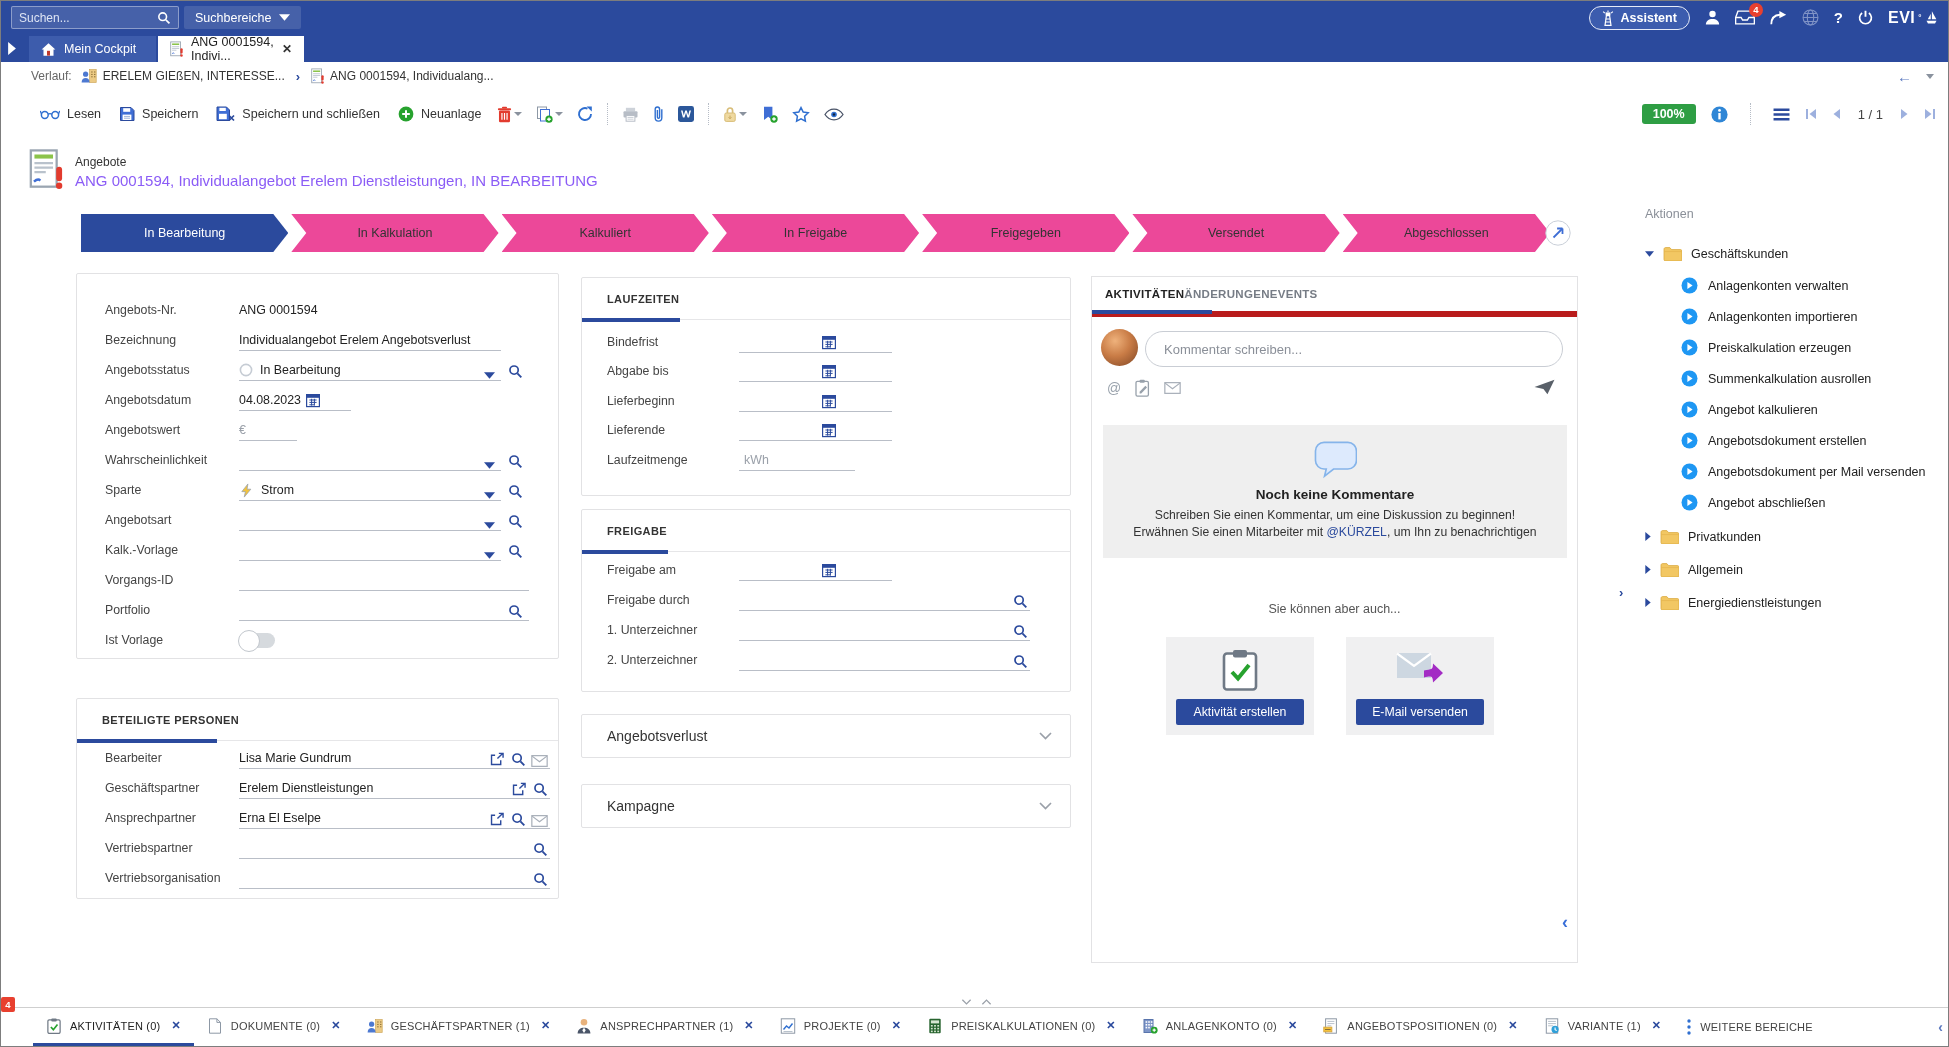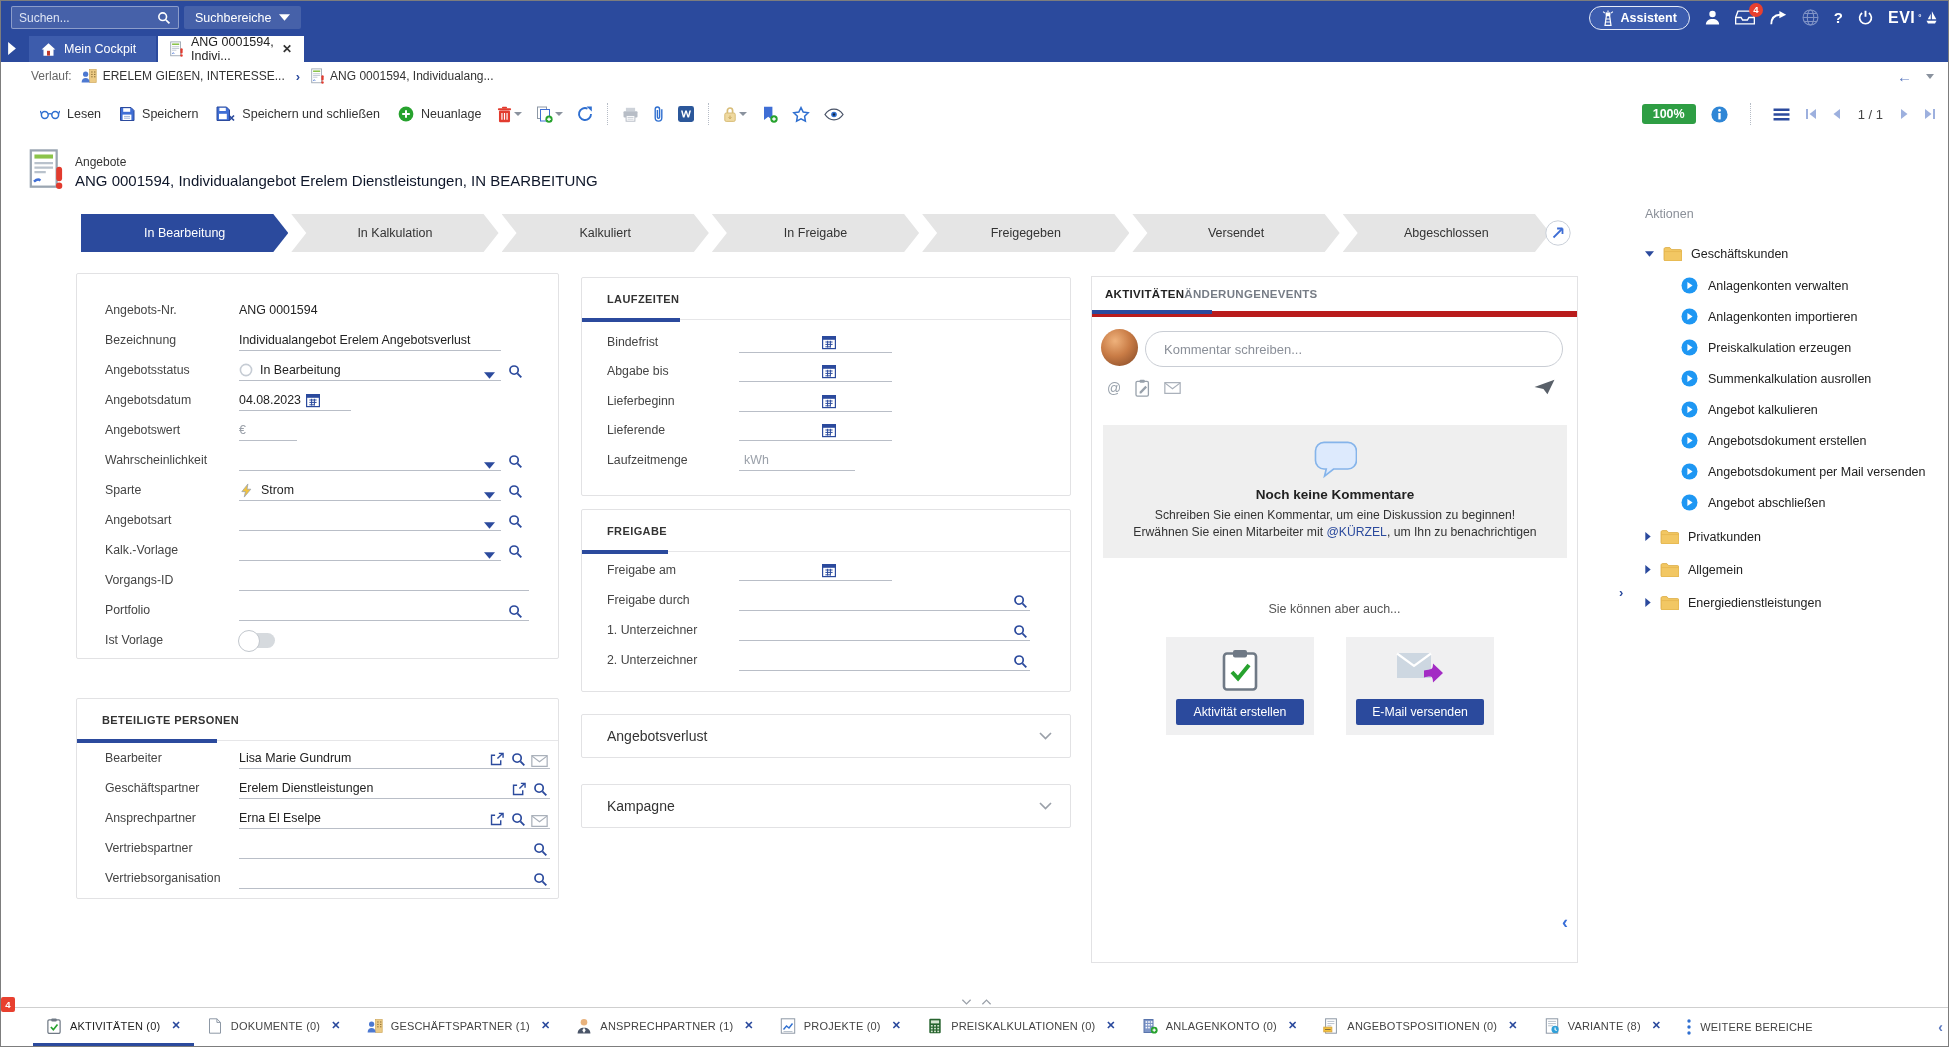--- a/index.html
+++ b/index.html
@@ -45,25 +45,25 @@
   .tb-ico { display:flex; align-items:center; padding:0 7px; height:30px; }
   .tb-caret { width:0; height:0; border-left:4px solid transparent; border-right:4px solid transparent; border-top:4.5px solid #8a929e; margin-left:2px; }
   .tb-sep { width:0; height:22px; border-left:1px dotted #b6bcc6; margin:0 7px; }
   .toolbar-right { position:absolute; right:12px; top:89px; height:48px; display:flex; align-items:center; gap:15px; }
   .zoom-badge { background:#2e9e44; color:#fff; font-weight:bold; font-size:12.5px; padding:3px 11px; border-radius:3px; }
   .page-label { font-size:13px; color:#444; margin:0 2px; }
 
   
   .rec-icon { position:absolute; left:28px; top:146px; }
   .rec-type { position:absolute; left:74px; top:154px; font-size:12px; color:#333; }
-  .rec-title { position:absolute; left:74px; top:171px; font-size:15px; color:#0f172a; }
+  .rec-title { position:absolute; left:74px; top:171px; font-size:15px; color:#8b5cf6; }
 
   
   .workflow { position:absolute; left:80px; top:213px; width:1472px; height:38px; display:flex; }
-  .step { flex:1; margin-right:3px; background:#e5e5e5; color:#333; display:flex; align-items:center; justify-content:center; font-size:12.5px; clip-path:polygon(0 0, calc(100% - 15px) 0, 100% 50%, calc(100% - 15px) 100%, 0 100%, 15px 50%); cursor:default; }
+  .step { flex:1; margin-right:3px; background:#ec4899; color:#333; display:flex; align-items:center; justify-content:center; font-size:12.5px; clip-path:polygon(0 0, calc(100% - 15px) 0, 100% 50%, calc(100% - 15px) 100%, 0 100%, 15px 50%); cursor:default; }
   .step:first-child { clip-path:polygon(0 0, calc(100% - 15px) 0, 100% 50%, calc(100% - 15px) 100%, 0 100%); }
   .step.active { background:#2b4a9d; color:#fff; }
   .wf-expand { position:absolute; left:1544px; top:219px; }
 
   
   .card { position:absolute; background:#fff; border:1px solid #e2e2e4; border-radius:2px; }
   .card-header { height:42px; border-bottom:1px solid #e6e6e8; position:relative; display:flex; align-items:center; padding-left:25px; font-size:11px; font-weight:bold; letter-spacing:.4px; color:#333; }
   .card-header::after { content:""; position:absolute; left:0; bottom:-2.5px; height:4px; background:#2b4a9d; width:var(--accw,100px); }
 
   .frow { display:flex; align-items:center; height:30px; padding-left:28px; }
@@ -1230,21 +1230,21 @@
       </div>
       <div class="btab">
         <span class="icon">
           <svg width="16" height="16" viewBox="0 0 15 16">
             <rect x="1.8" y="0.8" width="11.4" height="14.4" fill="#fff" stroke="#8d98a5"></rect>
             <path d="M3.6 3.4h7.8M3.6 5.6h7.8M3.6 7.8h5" stroke="#b9c2cc"></path>
             <circle cx="10.6" cy="11.4" r="3.6" fill="#2f9fd8"></circle>
             <path d="M10.6 9.4v2.2l1.6 1" fill="none" stroke="#fff" stroke-width="1.1"></path>
           </svg>
         </span>
-        <span>VARIANTE (8)</span>
+        <span>VARIANTE (1)</span>
         <span class="bx">✕</span>
       </div>
       <div class="btab-more">
         <span class="icon">
           <svg width="4" height="16" viewBox="0 0 4 16">
             <circle cx="2" cy="2" r="1.7" fill="#2f6fd0"></circle>
             <circle cx="2" cy="8" r="1.7" fill="#2f6fd0"></circle>
             <circle cx="2" cy="14" r="1.7" fill="#2f6fd0"></circle>
           </svg>
         </span>

